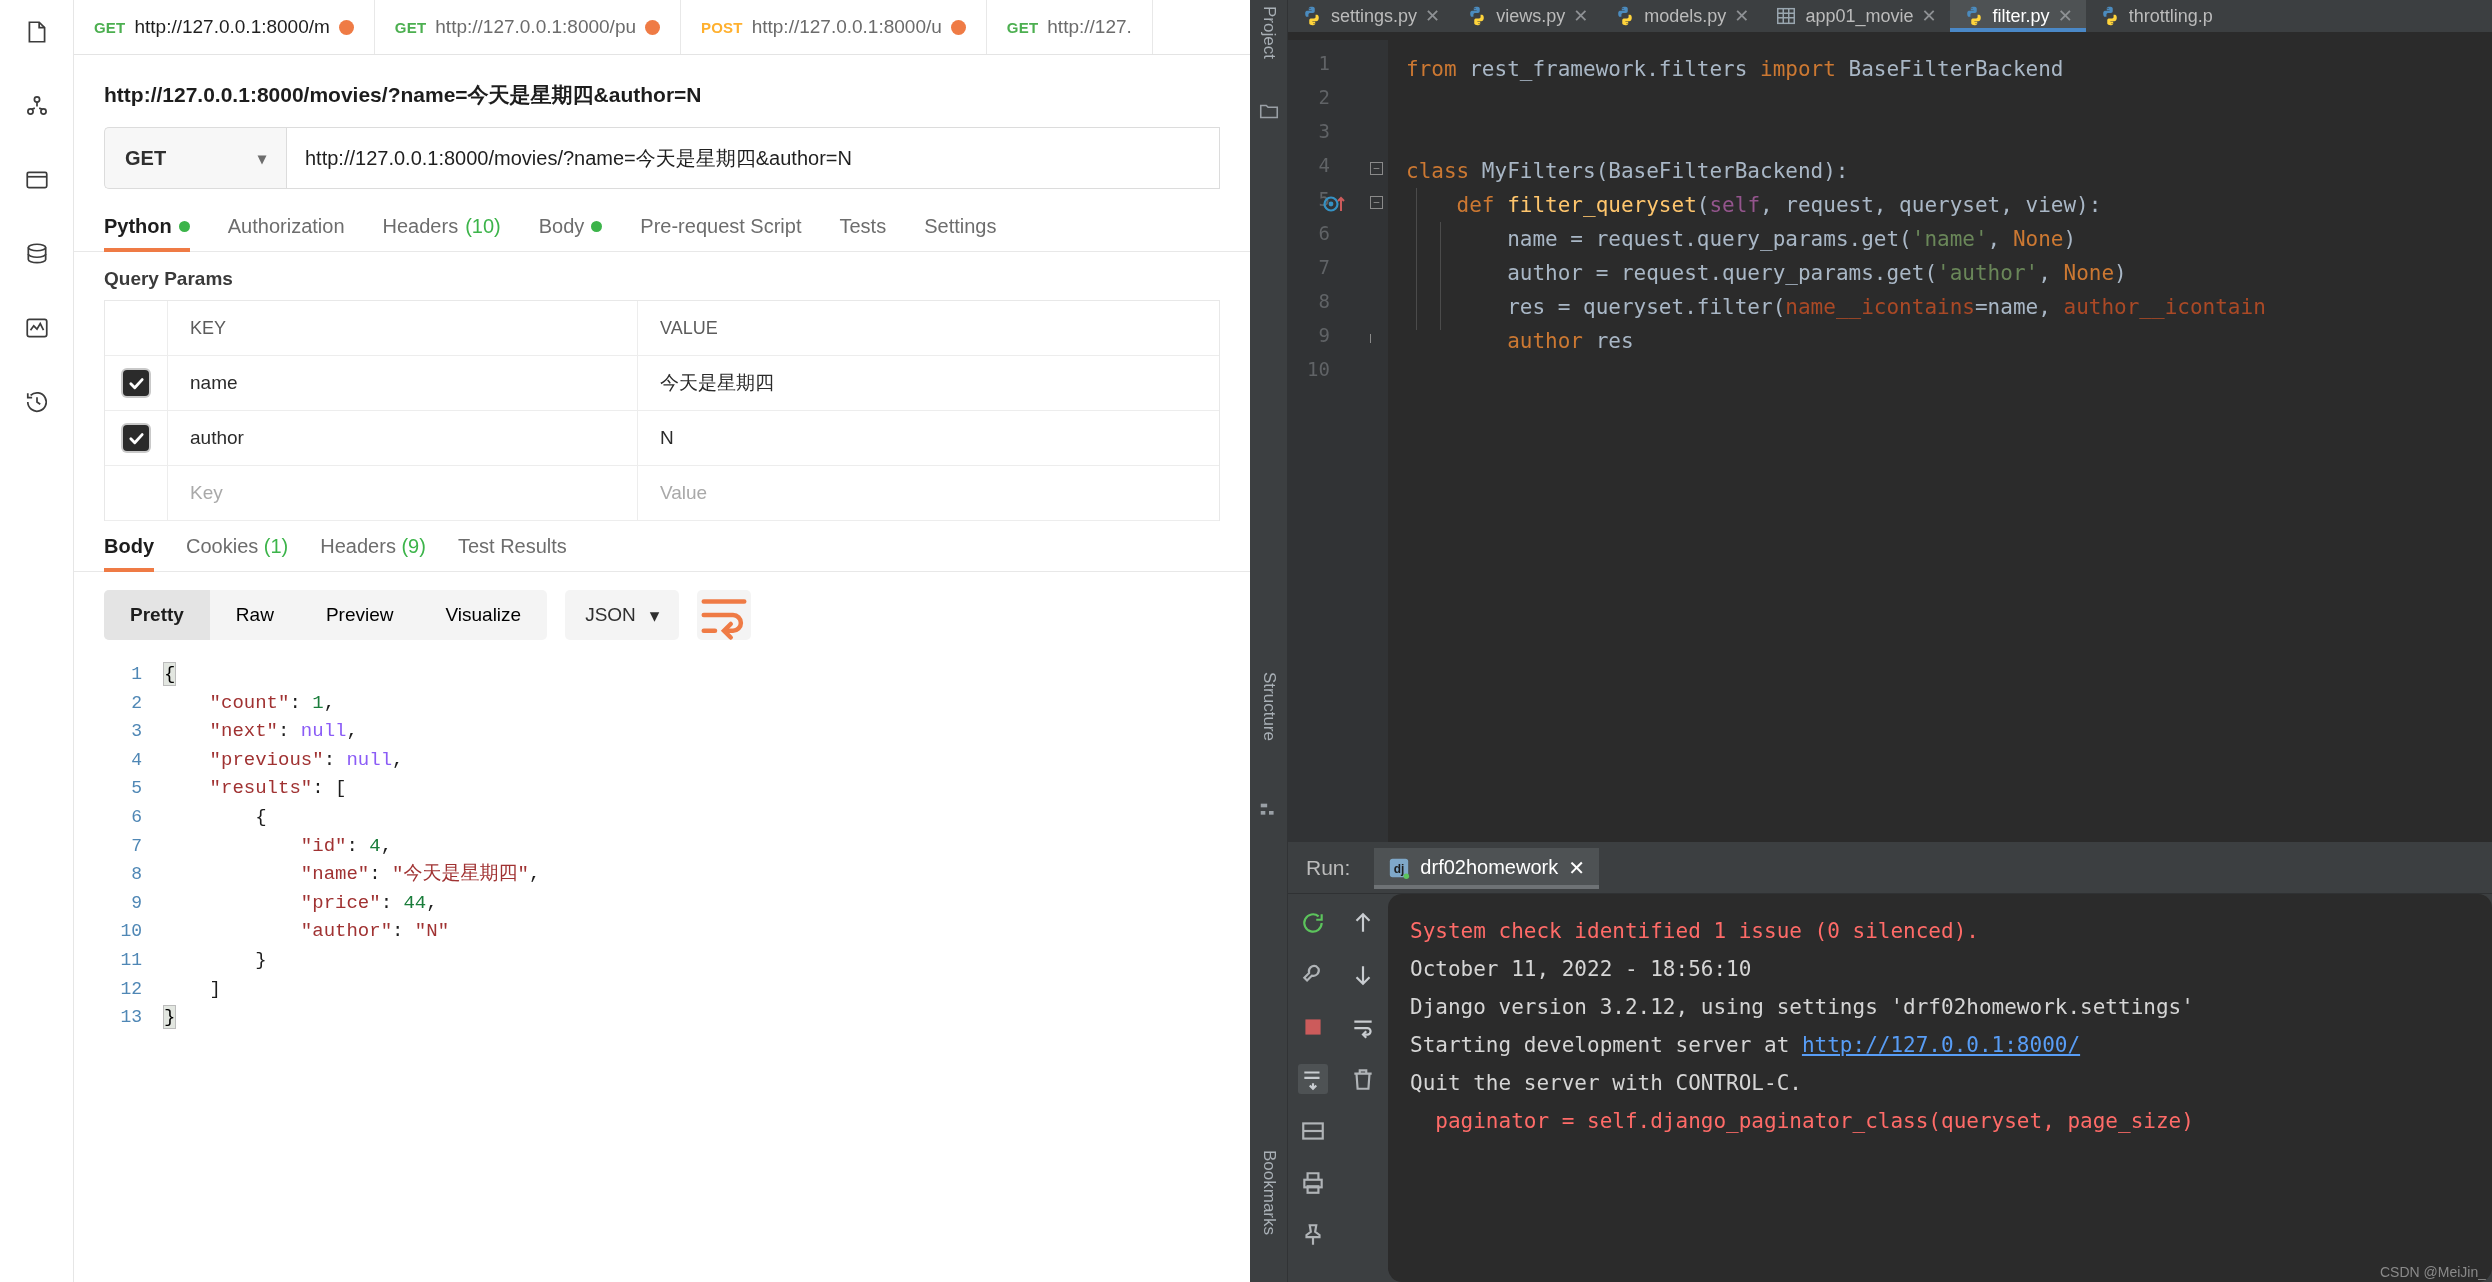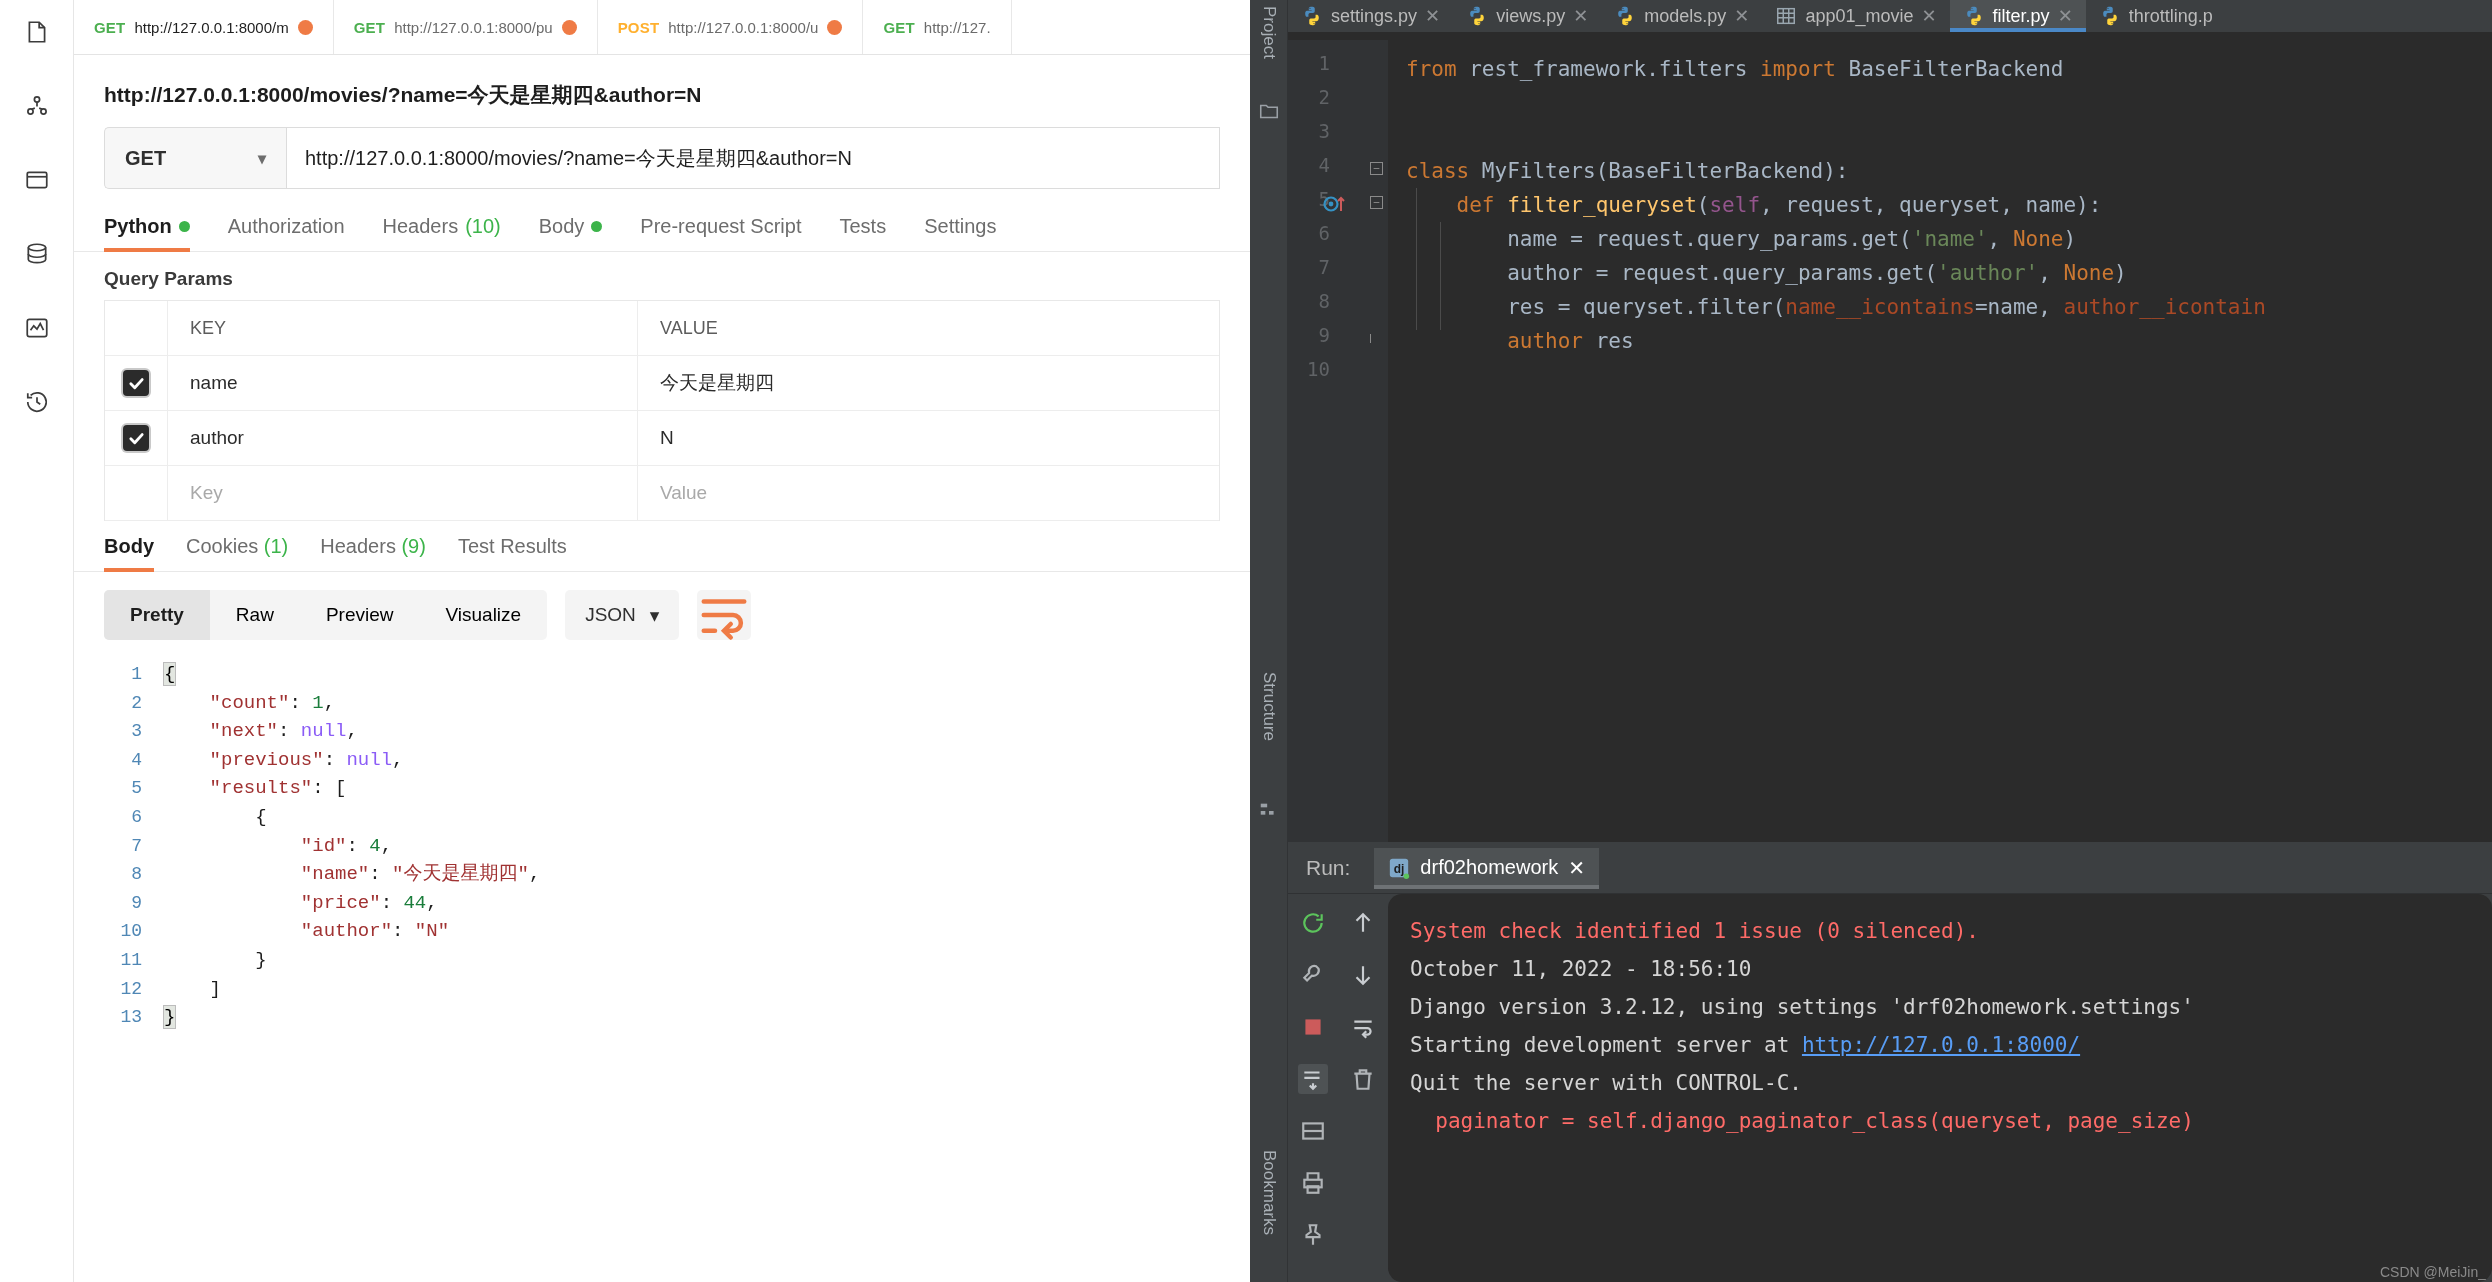--- a/index.html
+++ b/index.html
@@ -37,21 +37,21 @@
   .pm-tab {
     display: flex; align-items: center; gap: 9px;
     padding: 0 20px; border-right: 1px solid #e8e8e8;
     font-size: 19px; color: #6b6b6b; white-space: nowrap; position: relative;
     max-width: 340px; overflow: hidden;
   }
   .pm-tab.active { color: #2b2b2b; }
   .pm-tab .meth { font-size: 15px; font-weight: 600; letter-spacing: .2px; }
   .pm-tab .meth.get { color: #4caf50; }
   .pm-tab .meth.post { color: #ffb02e; }
-  .pm-tab .url { font-size: 15px; overflow: hidden; text-overflow: clip; }
+  .pm-tab .url { font-size: 19px; overflow: hidden; text-overflow: clip; }
   .pm-tab.active .url { color: #1f1f1f; }
   .pm-tab .dot { width: 15px; height: 15px; border-radius: 50%; background: #ef7b45; flex: none; }
 
   .pm-reqname {
     padding: 26px 30px 18px 30px;
     font-size: 21px; font-weight: 700; color: #1d1d1d;
   }
 
   .pm-urlrow { padding: 0 30px; display: flex; align-items: stretch; }
   .pm-method {
@@ -555,21 +555,21 @@
           <span class="gut-num" style="top: 182px;">6</span>
           <span class="gut-num" style="top: 216px;">7</span>
           <span class="gut-num" style="top: 250px;">8</span>
           <span class="gut-num" style="top: 284px;">9</span>
           <span class="fold end" style="top: 294px;"></span>
           <span class="gut-num" style="top: 318px;">10</span>
         </div>
       <div class="pc-codearea" id="pc-code">
           <div class="pc-line" style="top: 12px;"><span></span><span class="k-kw">from </span><span class="k-txt">rest_framework.filters </span><span class="k-kw">import </span><span class="k-txt">BaseFilterBackend</span></div>
           <div class="pc-line" style="top: 114px;"><span></span><span class="k-kw">class </span><span class="k-cls">MyFilters(BaseFilterBackend):</span></div>
-          <div class="pc-line" style="top: 148px;"><span>    </span><span class="k-kw">def </span><span class="k-def">filter_queryset</span><span class="k-txt">(</span><span class="k-self">self</span><span class="k-txt">, request, queryset, name):</span></div>
+          <div class="pc-line" style="top: 148px;"><span>    </span><span class="k-kw">def </span><span class="k-def">filter_queryset</span><span class="k-txt">(</span><span class="k-self">self</span><span class="k-txt">, request, queryset, view):</span></div>
           <div class="pc-line" style="top: 182px;"><span>        </span><span class="k-txt">name = request.query_params.get(</span><span class="k-str">'name'</span><span class="k-txt">, </span><span class="k-kw">None</span><span class="k-txt">)</span></div>
           <div class="pc-line" style="top: 216px;"><span>        </span><span class="k-txt">author = request.query_params.get(</span><span class="k-str">'author'</span><span class="k-txt">, </span><span class="k-kw">None</span><span class="k-txt">)</span></div>
           <div class="pc-line" style="top: 250px;"><span>        </span><span class="k-txt">res = queryset.filter(</span><span class="k-kwarg">name__icontains</span><span class="k-txt">=name, </span><span class="k-kwarg">author__icontain</span></div>
           <div class="pc-line" style="top: 284px;"><span>        </span><span class="k-kw">author </span><span class="k-txt">res</span></div>
           <div class="indentline" style="left: 28px; top: 148px; height: 142px;"></div>
           <div class="indentline" style="left: 52px; top: 182px; height: 108px;"></div>
         </div>
     </div>
 
     <div class="pc-run">

